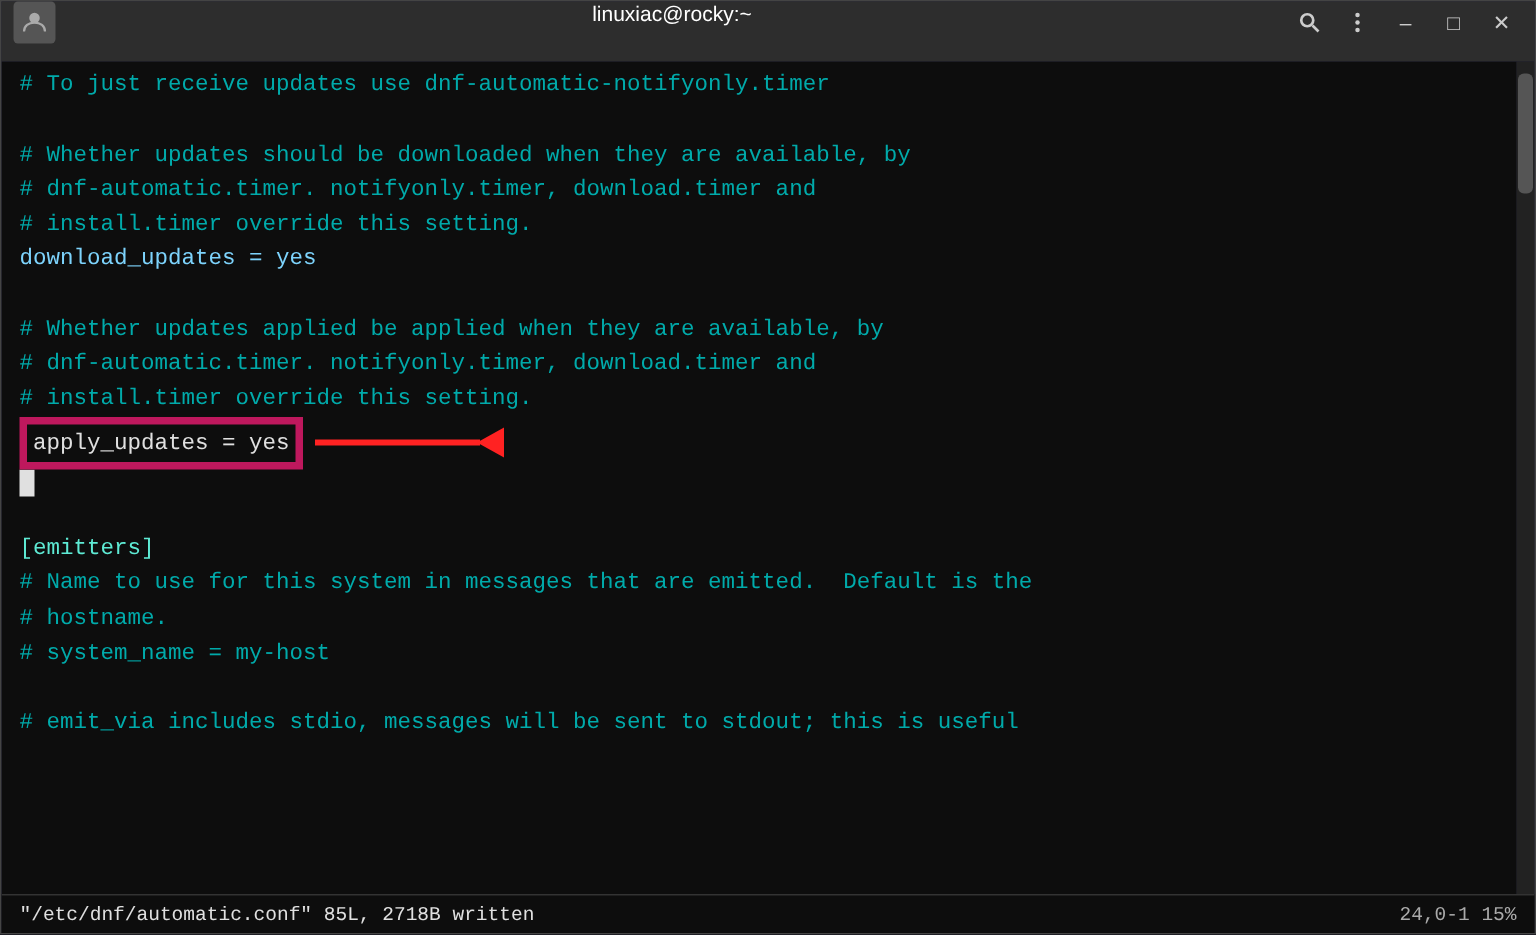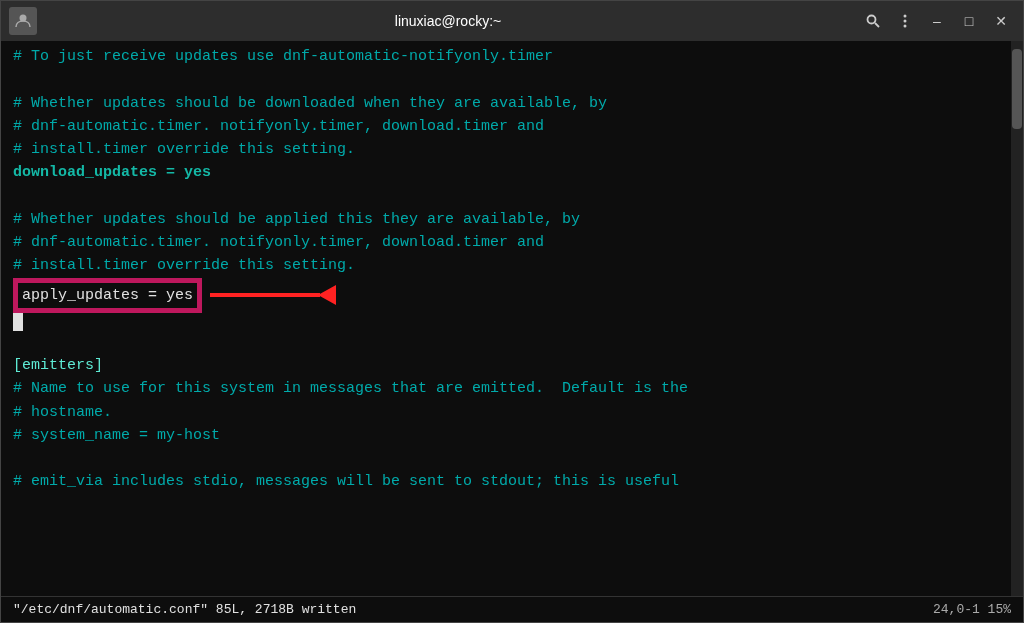--- a/index.html
+++ b/index.html
@@ -5,21 +5,21 @@
     * { margin: 0; padding: 0; box-sizing: border-box; }
     body { width: 1024px; height: 623px; overflow: hidden; font-family: 'Courier New', Courier, monospace; background: #1a1a2e; }
 
     .window { width: 1024px; height: 623px; display: flex; flex-direction: column; border: 1px solid #444; }
 
     
     .titlebar {
       background: #2d2d2d;
       height: 40px;
       display: flex;
-      align-items: center;
+      align-items: flex-start;
       justify-content: space-between;
       padding: 0 8px;
       flex-shrink: 0;
     }
     .titlebar-left { display: flex; align-items: center; gap: 6px; }
     .titlebar-avatar {
       width: 28px; height: 28px;
       background: #555;
       border-radius: 3px;
       display: flex; align-items: center; justify-content: center;
@@ -65,21 +65,21 @@
       height: 80px;
       background: #555;
       border-radius: 4px;
       position: absolute;
       top: 8px;
       left: 1px;
     }
 
     .line { display: block; white-space: pre; }
     .comment { color: #00aaaa; }
-    .value-line { color: #14b8a6; font-weight: bold; }
+    .value-line { color: #7dd3fc; }
     .section-line { color: #5eead4; }
     .blank { color: transparent; }
 
     
     .highlighted-line-wrapper {
       position: relative;
       display: flex;
       align-items: center;
     }
     .highlighted-line {
@@ -181,21 +181,21 @@
   <div class="terminal-wrapper">
     <div class="terminal">
 
       <span class="line comment"># To just receive updates use dnf-automatic-notifyonly.timer</span>
       <span class="line blank">&nbsp;</span>
       <span class="line comment"># Whether updates should be downloaded when they are available, by</span>
       <span class="line comment"># dnf-automatic.timer. notifyonly.timer, download.timer and</span>
       <span class="line comment"># install.timer override this setting.</span>
       <span class="line value-line">download_updates = yes</span>
       <span class="line blank">&nbsp;</span>
-      <span class="line comment"># Whether updates should be applied this they are available, by</span>
+      <span class="line comment"># Whether updates applied be applied when they are available, by</span>
       <span class="line comment"># dnf-automatic.timer. notifyonly.timer, download.timer and</span>
       <span class="line comment"># install.timer override this setting.</span>
 
       <div class="highlighted-line-wrapper">
         <span class="highlighted-line">apply_updates = yes</span>
         <div class="arrow-container">
           <div class="arrow-line"></div>
           <div class="arrow-head"></div>
         </div>
       </div>

